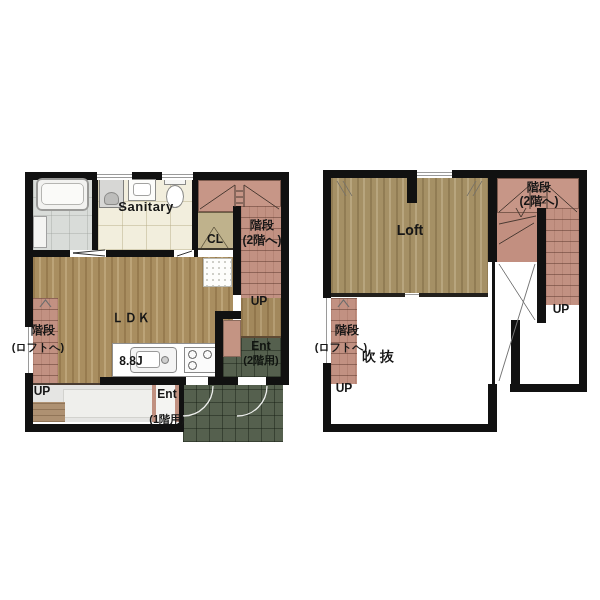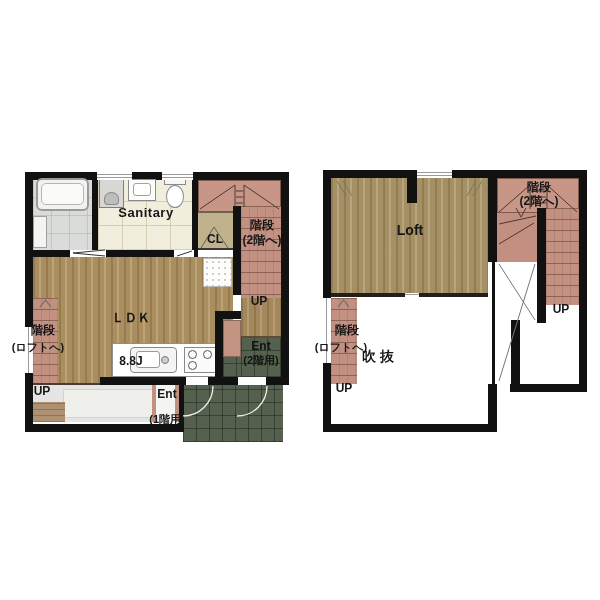--- a/index.html
+++ b/index.html
@@ -103,21 +103,21 @@
     <div class="winline" style="left:0;top:5px;width:31px;height:1px;"></div>
   </div>
   <div class="win" style="left:25px;top:327px;width:8px;height:46px;">
     <div class="winline" style="left:3px;top:0;width:1px;height:46px;"></div>
   </div>
   <div class="gap" style="left:70px;top:250px;width:36px;height:7px;"></div>
   <div class="gap" style="left:174px;top:250px;width:20px;height:7px;"></div>
   <div class="gap" style="left:186px;top:377px;width:22px;height:8px;z-index:6;"></div>
   <div class="gap" style="left:238px;top:377px;width:28px;height:8px;z-index:6;"></div>
 
-  <div class="txt" style="left:106px;top:206px;width:80px;font-size:13px;letter-spacing:.5px;">Sanitary</div>
+  <div class="txt" style="left:106px;top:200px;width:80px;font-size:13px;letter-spacing:.5px;">Sanitary</div>
   <div class="txt" style="left:202px;top:233px;width:26px;font-size:12px;">CL</div>
   <div class="txt" style="left:238px;top:219px;width:48px;font-size:12px;">階段</div>
   <div class="txt" style="left:232px;top:234px;width:60px;font-size:12px;">(2階へ)</div>
   <div class="txt" style="left:246px;top:295px;width:26px;font-size:12px;">UP</div>
   <div class="txt" style="left:100px;top:311px;width:62px;font-size:13px;">ＬＤＫ</div>
   <div class="txt" style="left:100px;top:327px;width:62px;font-size:12px;margin-top:28px;">8.8J</div>
   <div class="txt" style="left:20px;top:324px;width:46px;font-size:12px;">階段</div>
   <div class="txt" style="left:0px;top:341px;width:76px;font-size:11px;">(ロフトへ)</div>
   <div class="txt" style="left:29px;top:385px;width:26px;font-size:12px;">UP</div>
   <div class="txt" style="left:238px;top:340px;width:46px;font-size:12px;color:#101410;">Ent</div>

